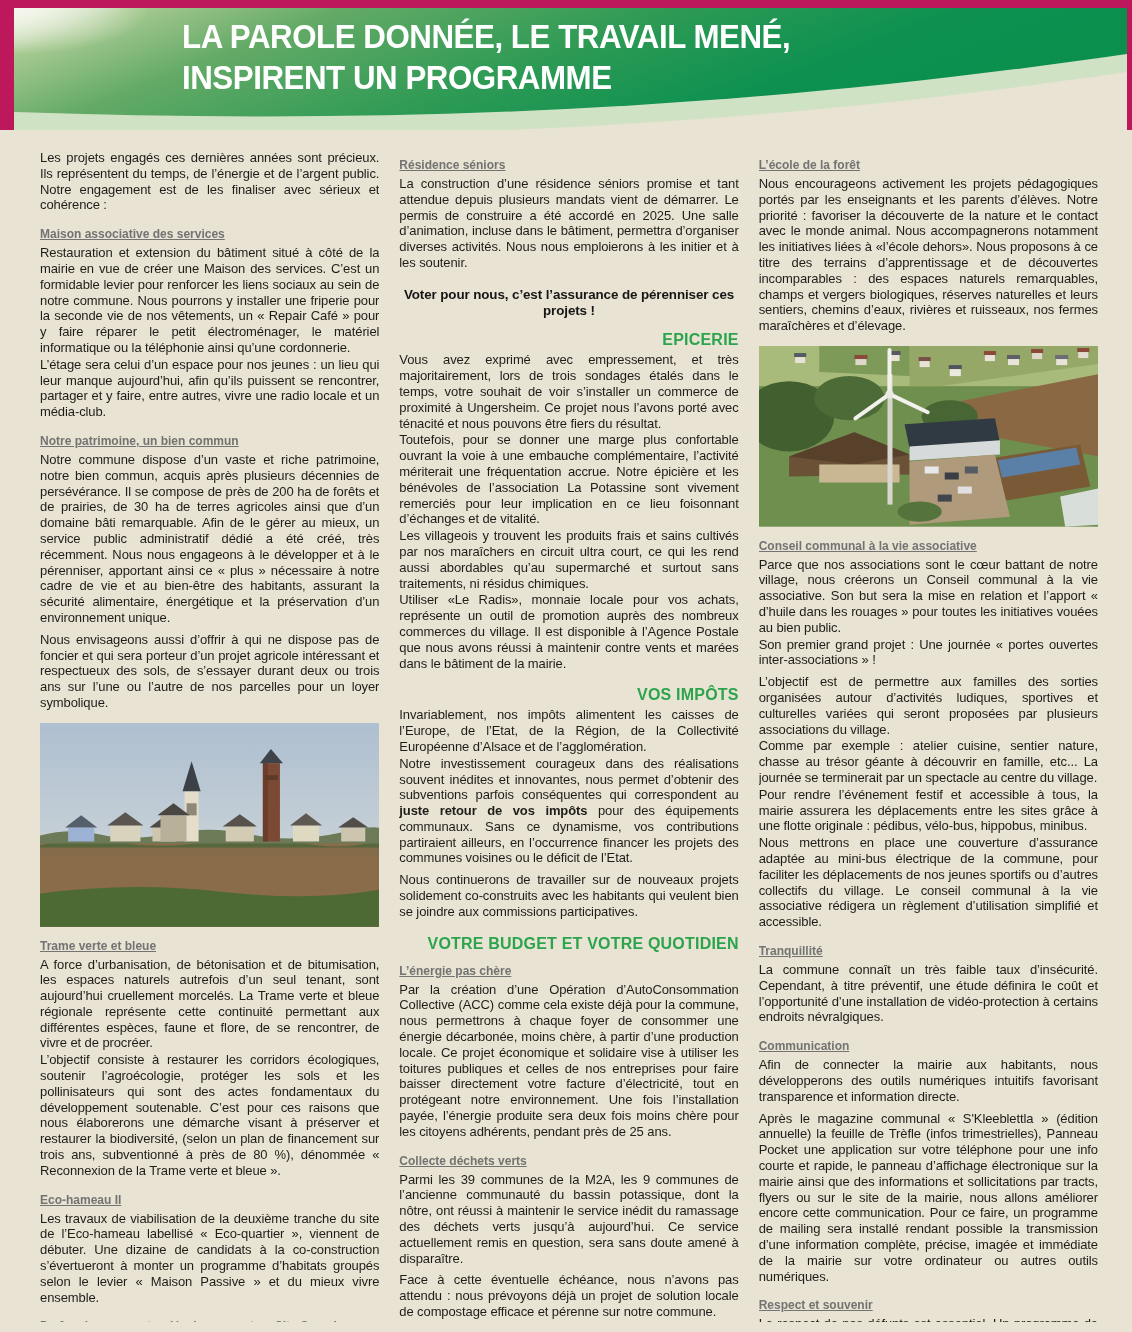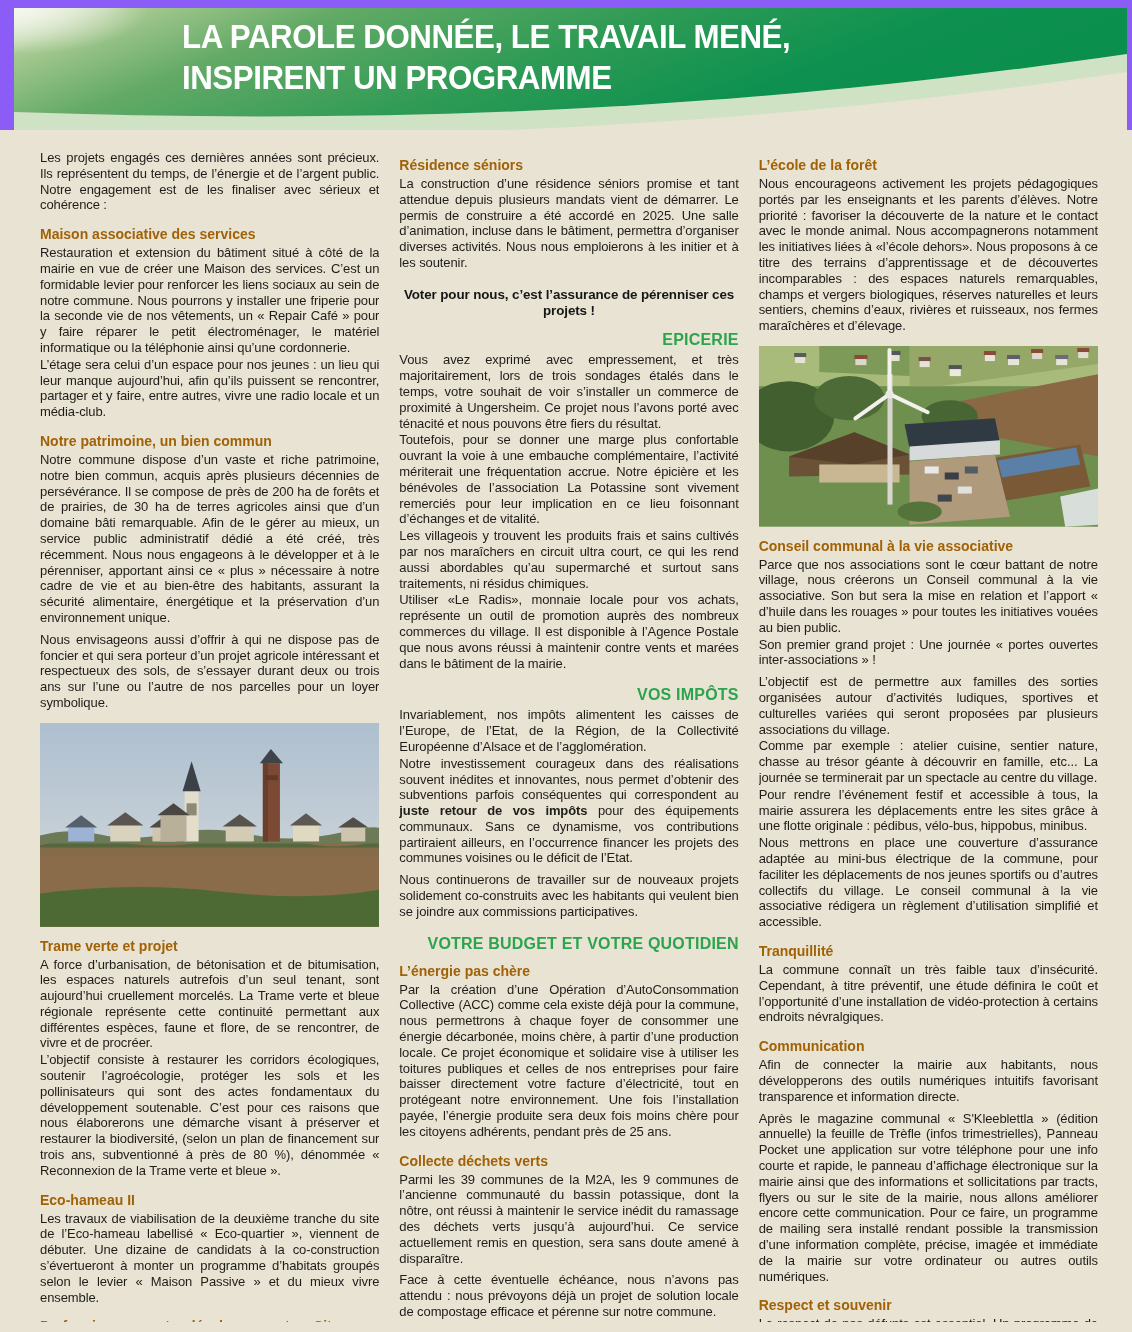--- a/index.html
+++ b/index.html
@@ -1,34 +1,34 @@
 <!DOCTYPE html>
 <html lang="fr"><head>
 <meta charset="utf-8">
 <style>
   html,body{margin:0;padding:0;}
   body{width:1132px;height:1332px;overflow:hidden;background:#e8e3d2;
        font-family:"Liberation Sans",sans-serif;}
   .page{position:relative;width:1132px;height:1332px;background:#e8e3d2;overflow:hidden;}
 
   
-  .header{position:relative;height:130px;background:#8b5cf6;text-decoration:underline;}
+  .header{position:relative;height:130px;background:#be185d;text-decoration:underline;}
   .banner-svg{position:absolute;left:14px;top:8px;width:1113px;height:122px;display:block;}
   .title{position:absolute;left:182px;top:16px;margin:0;color:#fff;
          font-size:34px;line-height:41px;font-weight:bold;letter-spacing:-0.5px;
          transform:scaleX(0.92);transform-origin:left top;white-space:nowrap;}
 
   
   .content{position:absolute;top:150px;left:40px;right:34px;bottom:10px;
            display:flex;gap:20px;}
   .col{flex:1 1 0;min-width:0;overflow:hidden;display:flex;flex-direction:column;}
   p{margin:0 0 6px;text-align:justify;font-size:13px;line-height:15.8px;
     color:#1f1d1a;letter-spacing:-0.1px;}
   p.tight{margin-bottom:1px;}
-  h3{font-size:14px;font-weight:bold;margin:7px 0 2px;color:#a16207;line-height:17px;}
+  h3{font-size:12px;font-weight:bold;margin:7px 0 2px;color:#737373;line-height:17px;text-decoration:underline;}
   h4.green{ text-align:right;color:#2ca44e;font-size:16px;font-weight:bold;
             margin:9px 0 3px;letter-spacing:0.2px;line-height:18px;}
   .callout{text-align:center;font-weight:bold;
            margin:10px 4px 4px;font-size:13.4px;color:#161616;}
   .photo{width:100%;border:0;display:block;margin:6px 0 4px;}
   .photo svg{display:block;width:100%;}
   b{font-weight:bold;}
 </style>
 </head>
 <body>
@@ -113,21 +113,21 @@
           <rect x="120" y="92" width="26" height="26" fill="#b9b09a"></rect>
           <path d="M117,92 L133,80 L149,92 Z" fill="#4a4642"></path>
 
           <rect x="222" y="40" width="17" height="78" fill="#7c4a34"></rect>
           <rect x="222" y="40" width="5" height="78" fill="#6b3e2b"></rect>
           <path d="M219,40 L230,26 L242,40 Z" fill="#3e4349"></path>
           <rect x="224" y="52" width="13" height="5" fill="#5e3a29"></rect>
         </svg>
       </div>
 
-      <h3>Trame verte et projet</h3>
+      <h3>Trame verte et bleue</h3>
       <p class="tight">A force d’urbanisation, de bétonisation et de bitumisation, les espaces naturels autrefois d’un seul tenant, sont aujourd’hui cruellement morcelés. La Trame verte et bleue régionale représente cette continuité permettant aux différentes espèces, faune et flore, de se rencontrer, de vivre et de procréer.</p>
       <p>L’objectif consiste à restaurer les corridors écologiques, soutenir l’agroécologie, protéger les sols et les pollinisateurs qui sont des actes fondamentaux du développement soutenable. C’est pour ces raisons que nous élaborerons une démarche visant à préserver et restaurer la biodiversité, (selon un plan de financement sur trois ans, subventionné à près de 80 %), dénommée « Reconnexion de la Trame verte et bleue ».</p>
 
       <h3>Eco-hameau II</h3>
       <p>Les travaux de viabilisation de la deuxième tranche du site de l’Eco-hameau labellisé « Eco-quartier », viennent de débuter. Une dizaine de candidats à la co-construction s’évertueront à monter un programme d’habitats groupés selon le levier « Maison Passive » et du mieux vivre ensemble.</p>
 
       <h3>Du foncier pour notre développement : « Site Coved »</h3>
 
     </div>
 

